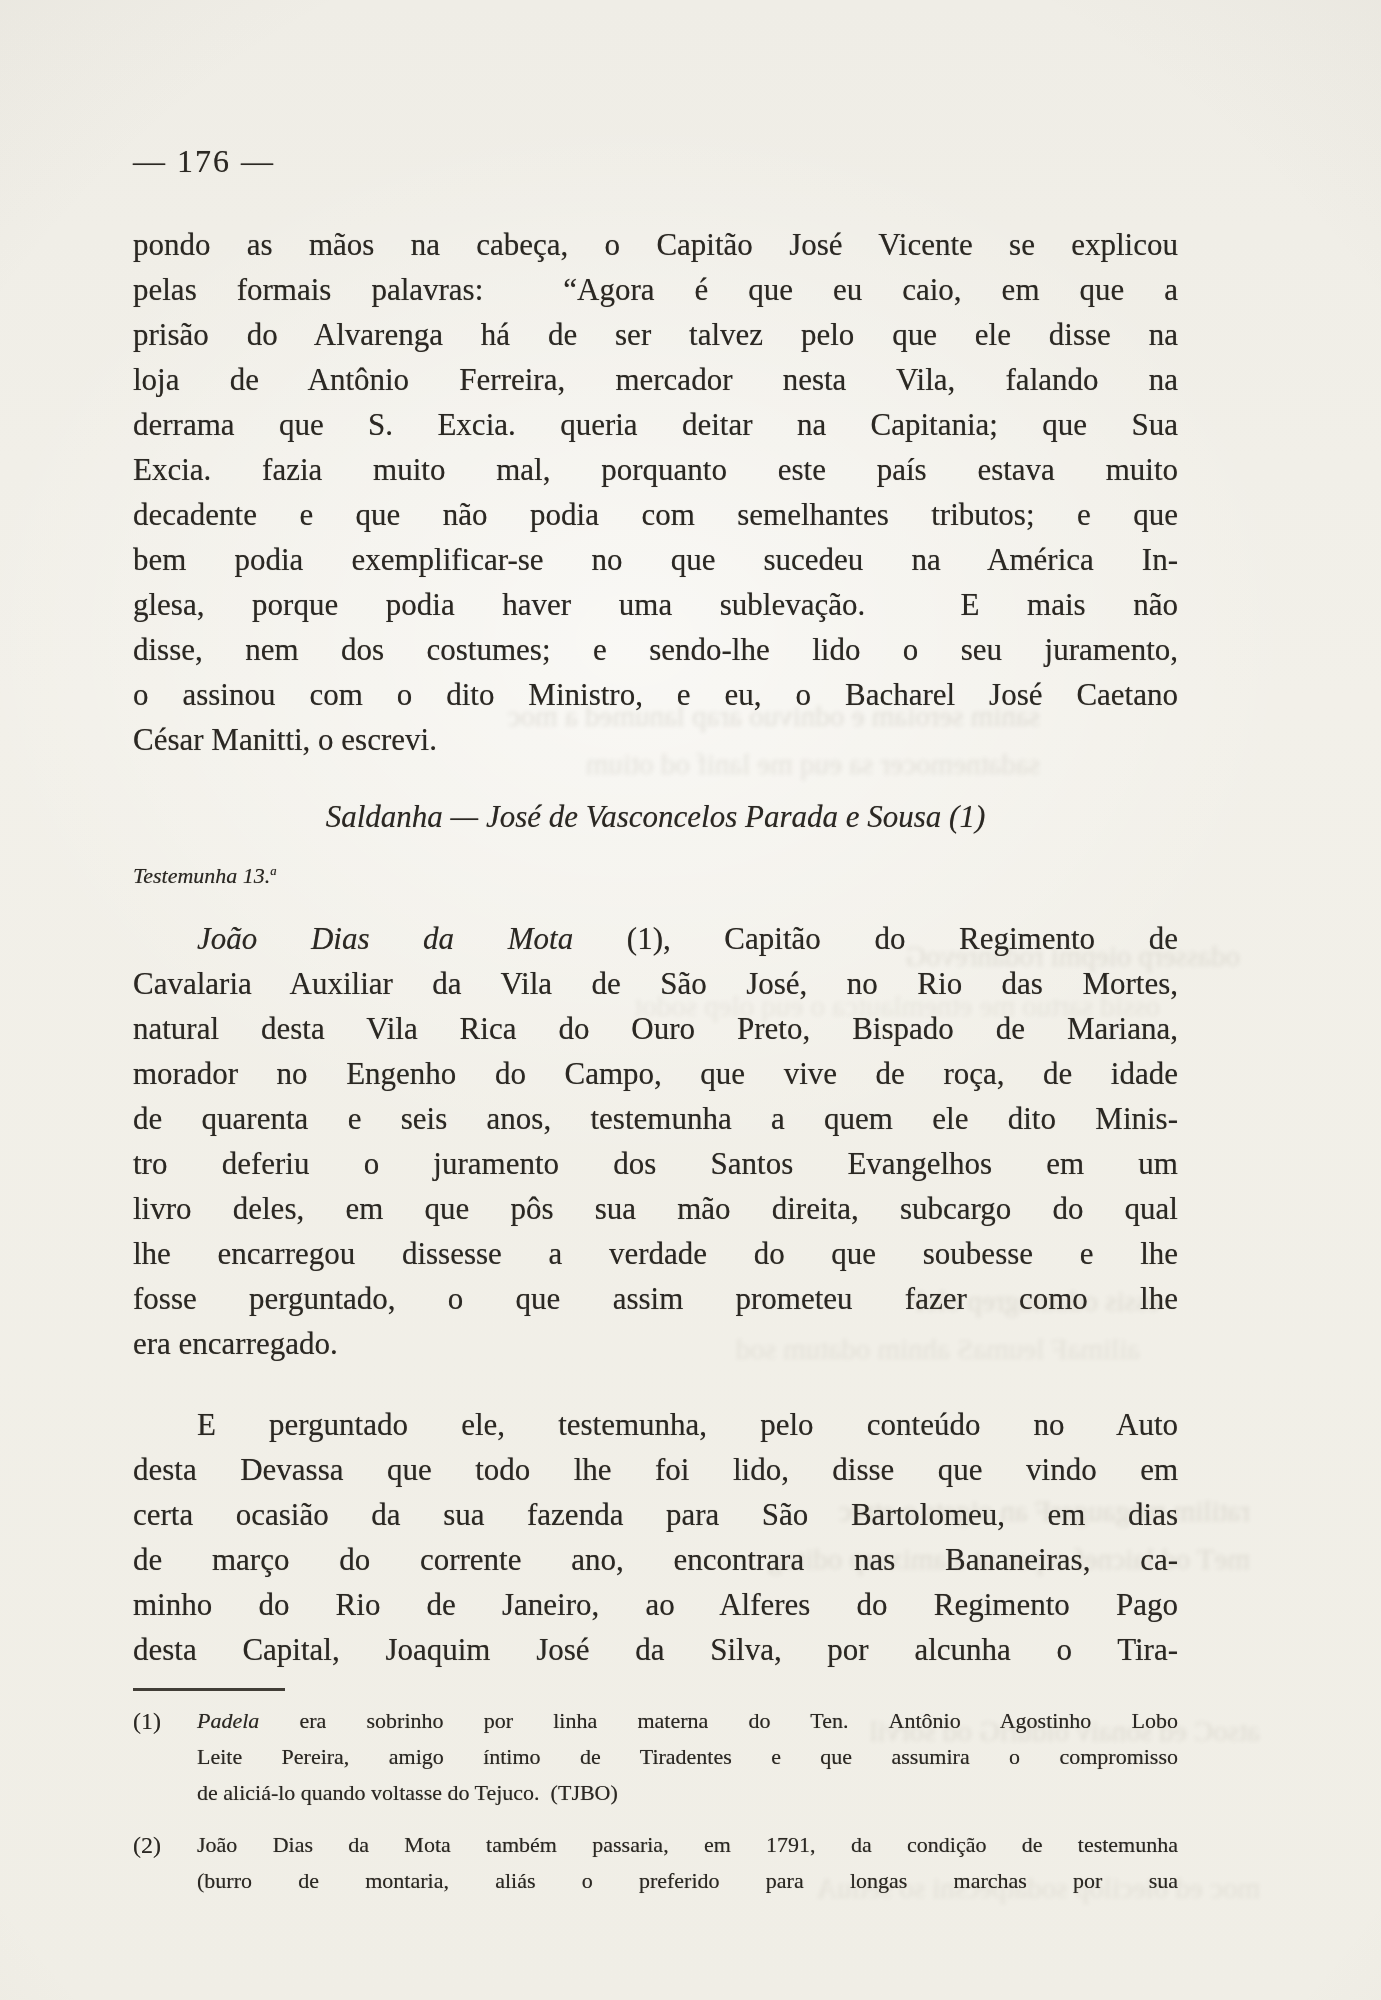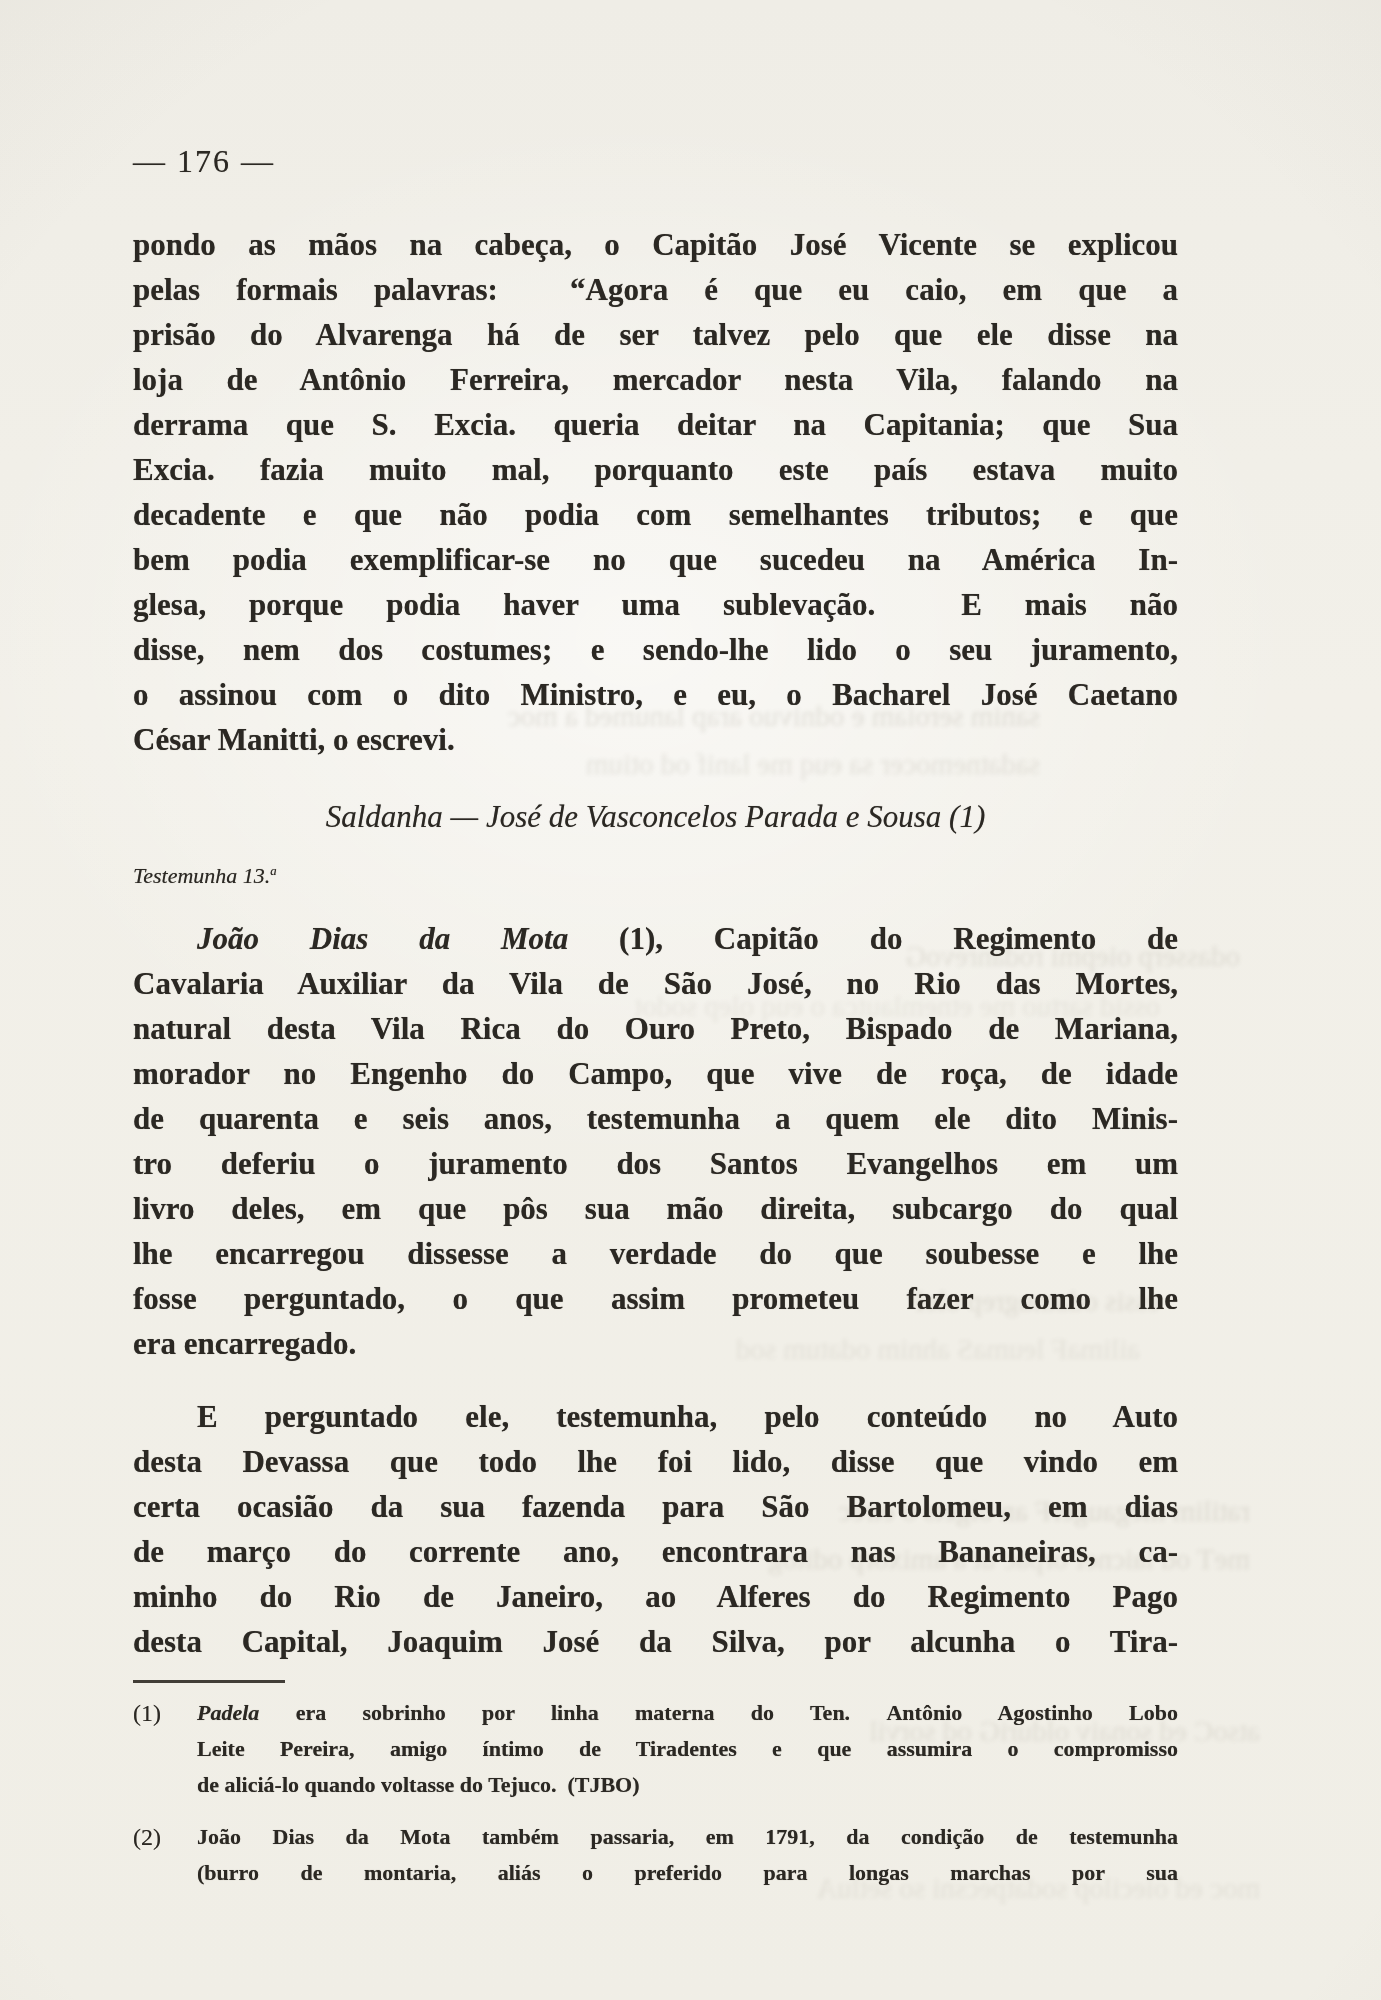--- a/index.html
+++ b/index.html
@@ -20,42 +20,41 @@
     text-shadow:0 0 0.7px rgba(43,40,34,0.55);
   }
   .textblock{
     position:absolute; left:133px; top:222px; width:1045px;
   }
   .ln{
     font-size:31px; line-height:45px;
     text-align:justify; text-align-last:justify; text-justify:inter-word;
     text-shadow:0 0 0.7px rgba(43,40,34,0.55);
     white-space:normal;
-    font-weight:bold;
   }
   .ln .it{font-style:italic;}
   .ln.first{text-indent:64px;}
   .ln.lastleft{text-align-last:left;}
   .para{margin:0;}
   .signature{
     margin-top:32px;
     font-size:31px; line-height:45px; font-style:italic;
     text-align:center;
     text-shadow:0 0 0.7px rgba(43,40,34,0.55);
   }
   .heading{
     margin-top:14px; margin-bottom:18px;
     font-size:22px; line-height:45px; font-style:italic;
     text-align:left;
     text-shadow:0 0 0.7px rgba(43,40,34,0.55);
     font-family:Liberation Serif, serif;
   }
   .heading sup{font-size:58%; font-style:italic; vertical-align:super; line-height:0;}
   #para-2{margin-top:8px;}
-  #para-3{margin-top:28px;}
+  #para-3{margin-top:36px;}
   .fnsep{
     margin-top:16px; margin-left:0;
     width:152px; border-top:3px solid #423e37; height:0;
   }
   .footnotes{margin-top:12px;}
   .fn{display:flex; align-items:flex-start;}
   .fn + .fn{margin-top:16px;}
   .fn-num{
     flex:none; width:64px;
     font-size:24px; line-height:36px;

